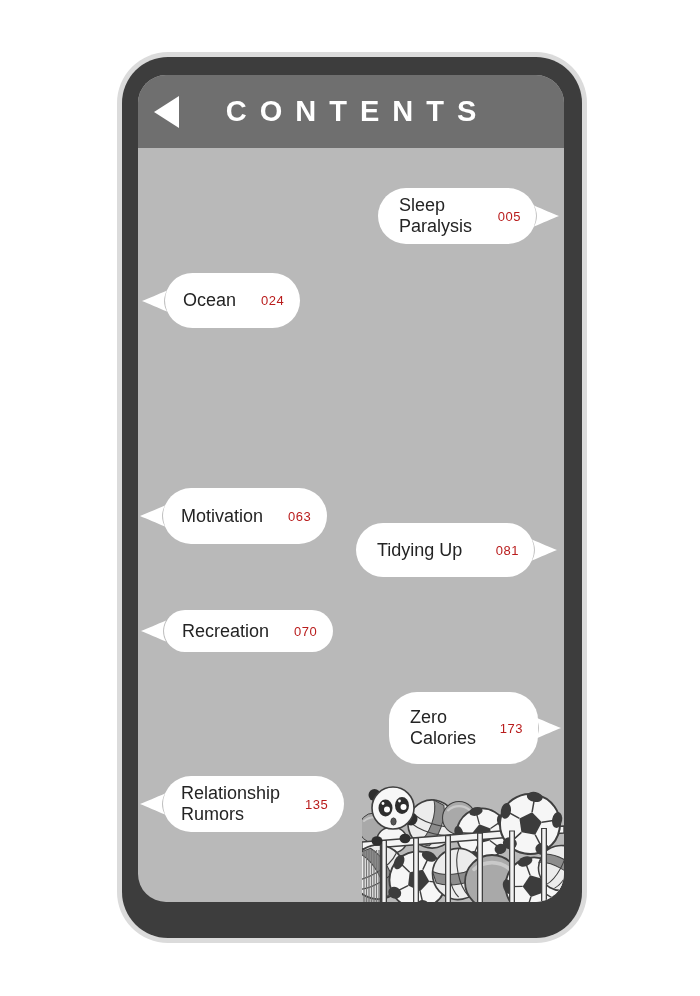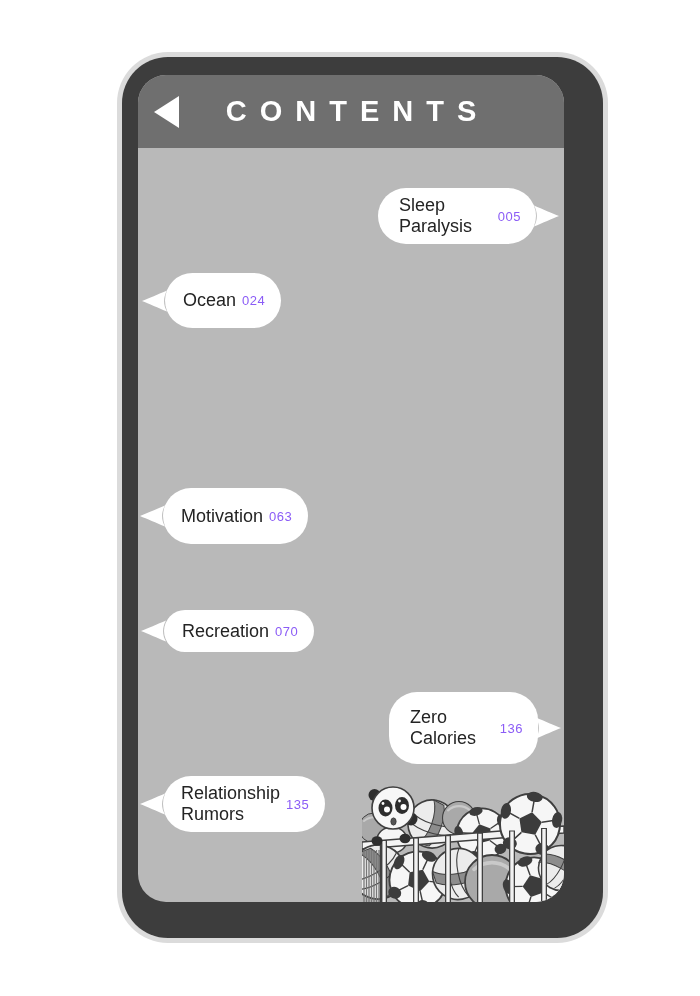--- a/index.html
+++ b/index.html
@@ -2,21 +2,21 @@
 <html><head>
 <meta charset="utf-8">
 <style>
   html,body{margin:0;padding:0;}
   body{
     width:700px;height:996px;position:relative;background:#ffffff;
     font-family:"Liberation Sans","DejaVu Sans",sans-serif;overflow:hidden;
   }
   .phone{
     position:absolute;left:122px;top:57px;width:460px;height:881px;
-    background:#3d3d3d;border-radius:46px;box-shadow:0 0 0 5px #dbdbdb;padding-left:21px;
+    background:#3d3d3d;border-radius:46px;box-shadow:0 0 0 5px #dbdbdb;
   }
   .screen{
     position:absolute;left:16px;top:18px;width:426px;height:827px;
     background:#b9b9b9;border-radius:28px;overflow:hidden;
   }
   .header{
     position:absolute;left:0;top:0;width:100%;height:73px;background:#6f6f6f;
     display:flex;align-items:center;justify-content:center;
   }
   .back-btn{
@@ -29,23 +29,23 @@
   }
   .title{
     color:#ffffff;font-size:29px;font-weight:bold;letter-spacing:13px;margin-right:-13px;
   }
   
   .bubble{
     position:absolute;background:#ffffff;border-radius:28px;
     display:flex;align-items:center;box-sizing:border-box;color:#242424;
   }
   .bubble .btitle{font-size:18px;line-height:21px;white-space:pre;}
-  .bubble .bpage{font-size:13px;letter-spacing:.5px;color:#8b5cf6;}
+  .bubble .bpage{font-size:13px;letter-spacing:.5px;color:#b91c1c;}
   .bubble.right{justify-content:space-between;padding:0 15px 0 21px;}
-  .bubble.left{justify-content:flex-start;gap:6px;padding:0 16px 0 18px;}
+  .bubble.left{justify-content:flex-start;gap:25px;padding:0 16px 0 18px;}
   .tail{position:absolute;top:50%;width:25px;height:22px;margin-top:-11px;}
   .bubble.right .tail{right:-23px;}
   .bubble.left  .tail{left:-23px;transform:scaleX(-1);}
   .b0{left:240px;top:113px;width:158px;height:56px;}
   .b1{left:27px; top:198px;height:55px;}
   .b2{left:240px;top:277px;width:157px;height:57px;}
   .b3{left:25px; top:366px;height:56px;margin-top:47px;}
   .b4{left:218px;top:448px;width:178px;height:54px;}
   .b5{left:26px; top:535px;height:42px;}
   .b6{left:251px;top:617px;width:149px;height:72px;}
@@ -85,33 +85,40 @@
 
 
     <div class="bubble left b3">
       <span class="btitle">Motivation</span>
       <span class="bpage">063</span>
       <svg class="tail" viewBox="0 0 26 22">
           <path d="M0 0 C 9 4, 19 8, 26 11 C 19 14, 9 18, 0 22 C 4 15, 4 7, 0 0 Z" fill="#ffffff"></path>
         </svg>
     </div>
 
+    <div class="bubble right b4">
+      <span class="btitle">Tidying Up</span>
+      <span class="bpage">081</span>
+      <svg class="tail" viewBox="0 0 26 22">
+          <path d="M0 0 C 9 4, 19 8, 26 11 C 19 14, 9 18, 0 22 C 4 15, 4 7, 0 0 Z" fill="#ffffff"></path>
+        </svg>
+    </div>
 
     <div class="bubble left b5">
       <span class="btitle">Recreation</span>
       <span class="bpage">070</span>
       <svg class="tail" viewBox="0 0 26 22">
           <path d="M0 0 C 9 4, 19 8, 26 11 C 19 14, 9 18, 0 22 C 4 15, 4 7, 0 0 Z" fill="#ffffff"></path>
         </svg>
     </div>
 
     <div class="bubble right b6">
       <span class="btitle">Zero
 Calories</span>
-      <span class="bpage">136</span>
+      <span class="bpage">173</span>
       <svg class="tail" viewBox="0 0 26 22">
           <path d="M0 0 C 9 4, 19 8, 26 11 C 19 14, 9 18, 0 22 C 4 15, 4 7, 0 0 Z" fill="#ffffff"></path>
         </svg>
     </div>
 
     <div class="bubble left b7">
       <span class="btitle">Relationship
 Rumors</span>
       <span class="bpage">135</span>
       <svg class="tail" viewBox="0 0 26 22">

